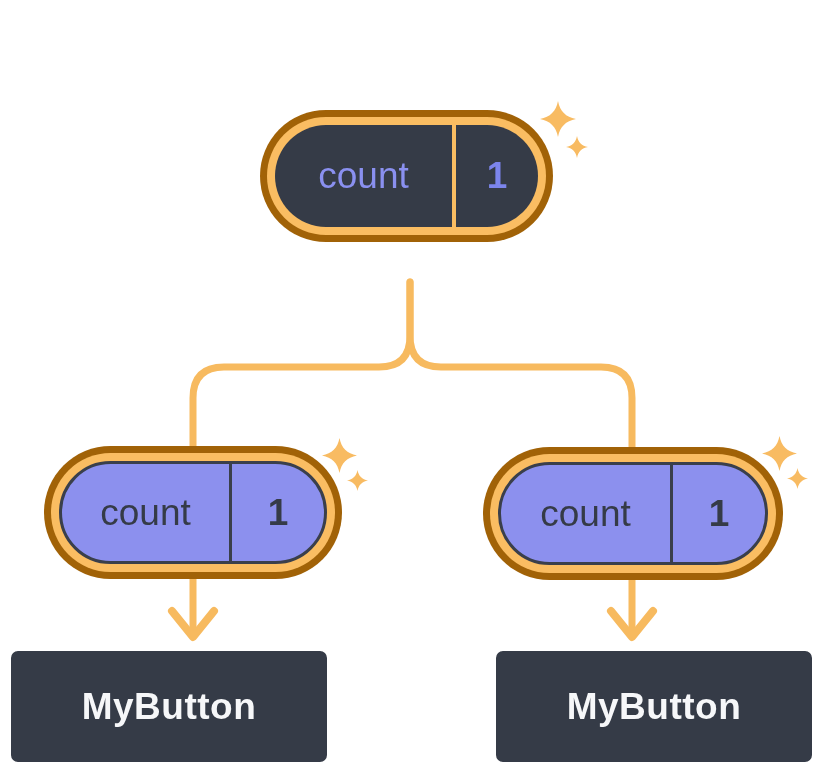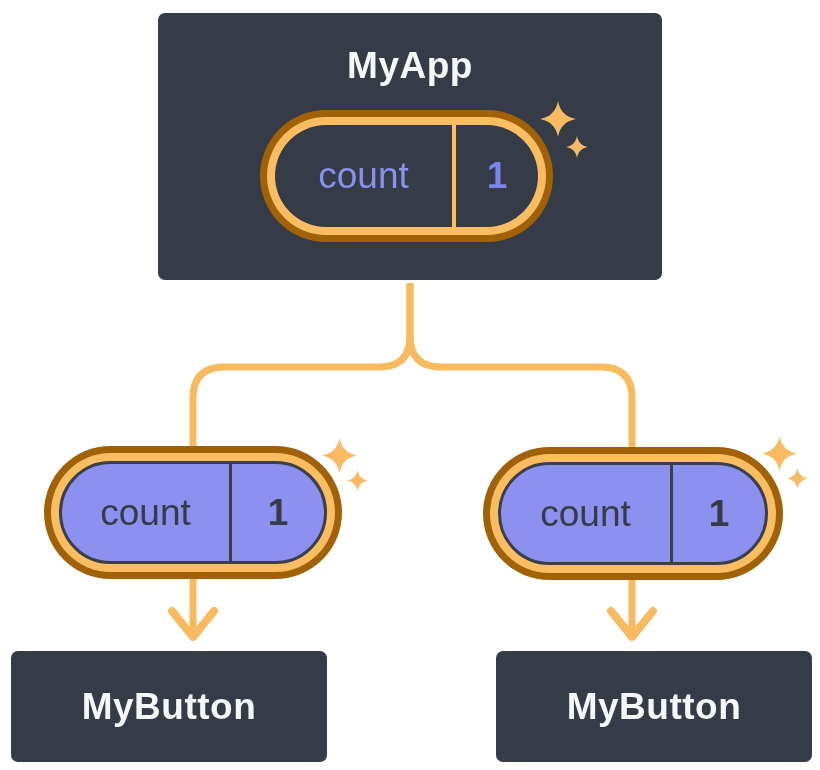--- a/index.html
+++ b/index.html
@@ -92,23 +92,20 @@
     <g stroke="#f7ba5f" stroke-width="7" fill="none" stroke-linecap="round" stroke-linejoin="round">
       <path d="M410 282 V336 Q410 367 379 367 H224 Q193 367 193 398 V633"></path>
       <path d="M410 282 V336 Q410 367 441 367 H601 Q632 367 632 398 V633"></path>
     </g>
     <g stroke="#f7ba5f" stroke-width="8" fill="none" stroke-linecap="round" stroke-linejoin="round">
       <path d="M172 611 L193 637 L214 611"></path>
       <path d="M611 611 L632 637 L653 611"></path>
     </g>
   </svg>
 
-  <div id="myapp-box" class="component-box">
-    <div class="component-title">MyApp</div>
-  </div>
 
   <div id="app-pill" class="pill-outer">
     <div class="pill-ring">
       <div class="pill-core dark">
         <div class="pill-seg label">
           <span class="state-label">count</span>
         </div>
         <div class="pill-divider"></div>
         <div class="pill-seg value">
           <span class="state-value">1</span>

